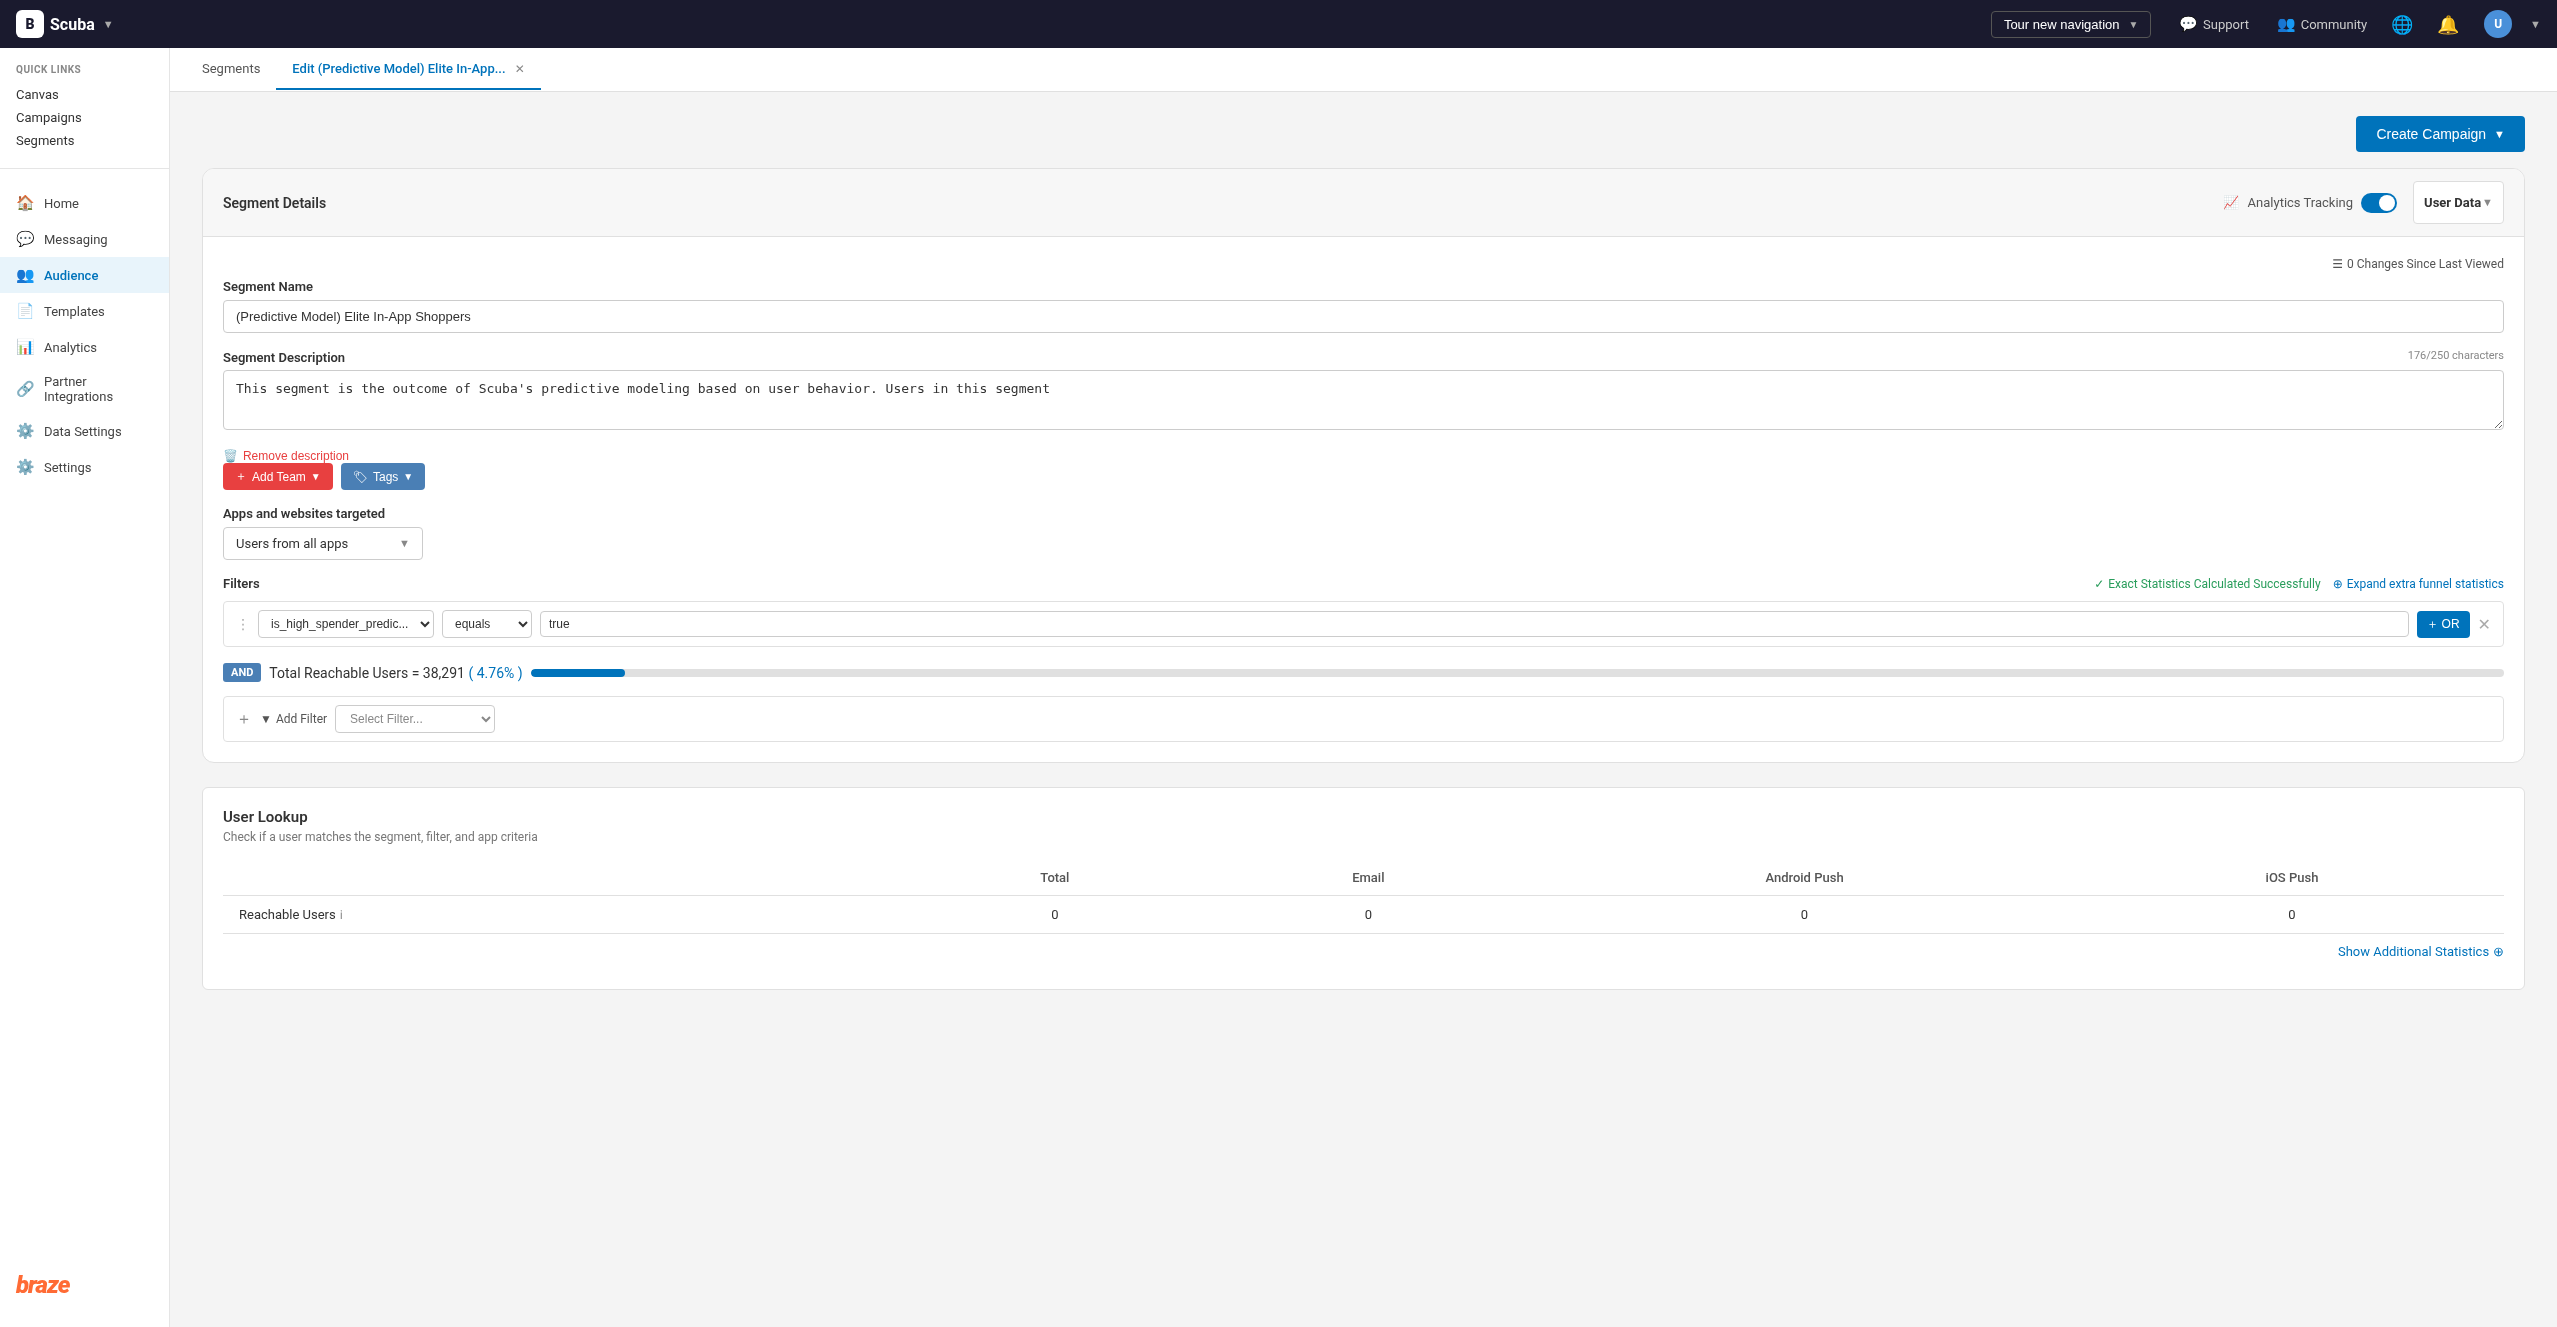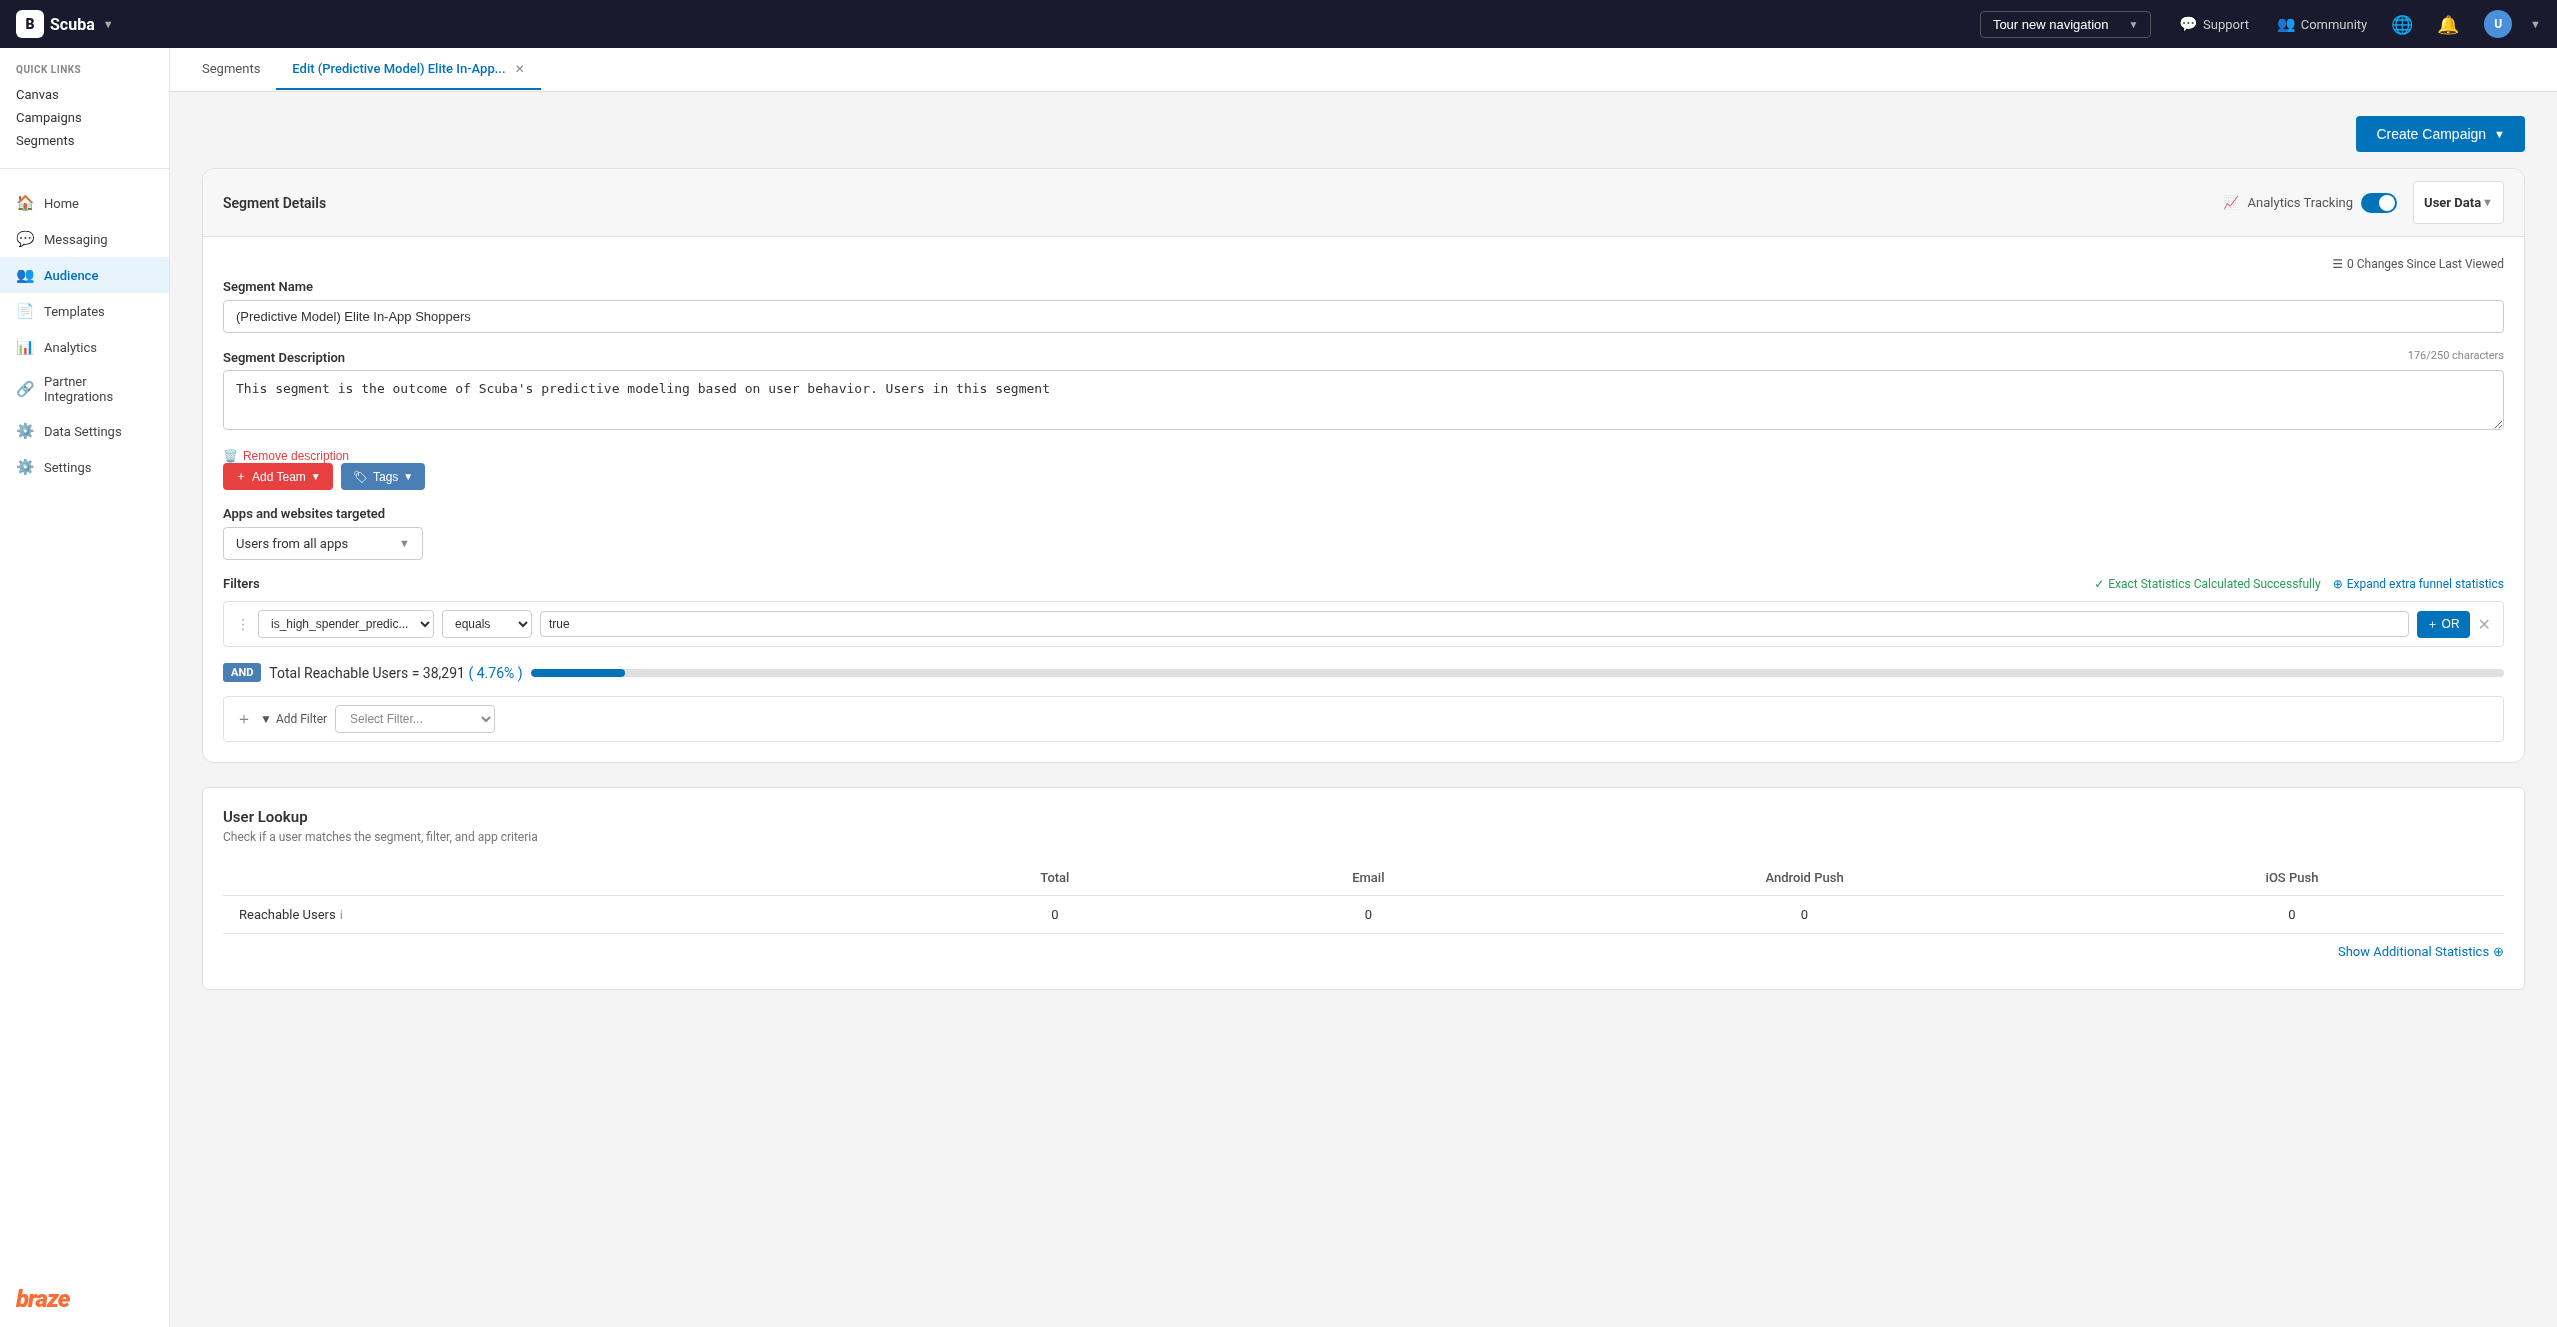--- a/index.html
+++ b/index.html
@@ -20,41 +20,41 @@
     .top-nav-logo {
       display: flex; align-items: center; gap: 6px; color: #fff; font-weight: bold; font-size: 16px;
     }
     .top-nav-logo .logo-icon {
       width: 28px; height: 28px; background: #fff; border-radius: 6px;
       display: flex; align-items: center; justify-content: center;
       color: #1a1a2e; font-weight: 900; font-size: 14px;
     }
     .top-nav-spacer { flex: 1; }
     .top-nav-tour-btn {
-      display: flex; align-items: center; gap: 20px;
+      display: flex; align-items: center; gap: 9px;
       border: 1px solid #555; border-radius: 4px;
       padding: 5px 12px; color: #fff; font-size: 13px; cursor: pointer;
       background: transparent;
     }
     .top-nav-tour-btn .chevron { font-size: 10px; color: #aaa; }
     .top-nav-link { color: #ccc; font-size: 13px; display: flex; align-items: center; gap: 5px; cursor: pointer; margin-left: 12px; }
     .top-nav-icon { color: #ccc; font-size: 18px; cursor: pointer; margin-left: 8px; }
     .avatar { width: 28px; height: 28px; border-radius: 50%; background: #4a90d9; display: flex; align-items: center; justify-content: center; color: #fff; font-size: 12px; font-weight: bold; cursor: pointer; margin-left: 8px; }
 
     
     .layout { display: flex; margin-top: 48px; height: calc(100vh - 48px); }
 
     
     .sidebar {
       width: 170px; min-width: 170px;
       background: #fff;
       border-right: 1px solid #e5e5e5;
       display: flex; flex-direction: column;
       overflow-y: auto;
-      padding-bottom: 4px;
+      padding-bottom: 18px;
     }
     .sidebar-quick-links { padding: 16px 16px 8px; }
     .sidebar-quick-links-label { font-size: 10px; font-weight: 700; color: #888; text-transform: uppercase; letter-spacing: 0.5px; margin-bottom: 8px; }
     .sidebar-quick-link { font-size: 13px; color: #333; padding: 4px 0; cursor: pointer; display: block; }
     .sidebar-divider { height: 1px; background: #e5e5e5; margin: 8px 0; }
     .sidebar-nav { padding: 8px 0; }
     .sidebar-nav-item {
       display: flex; align-items: center; gap: 10px;
       padding: 9px 16px; cursor: pointer; color: #444; font-size: 13px;
     }

